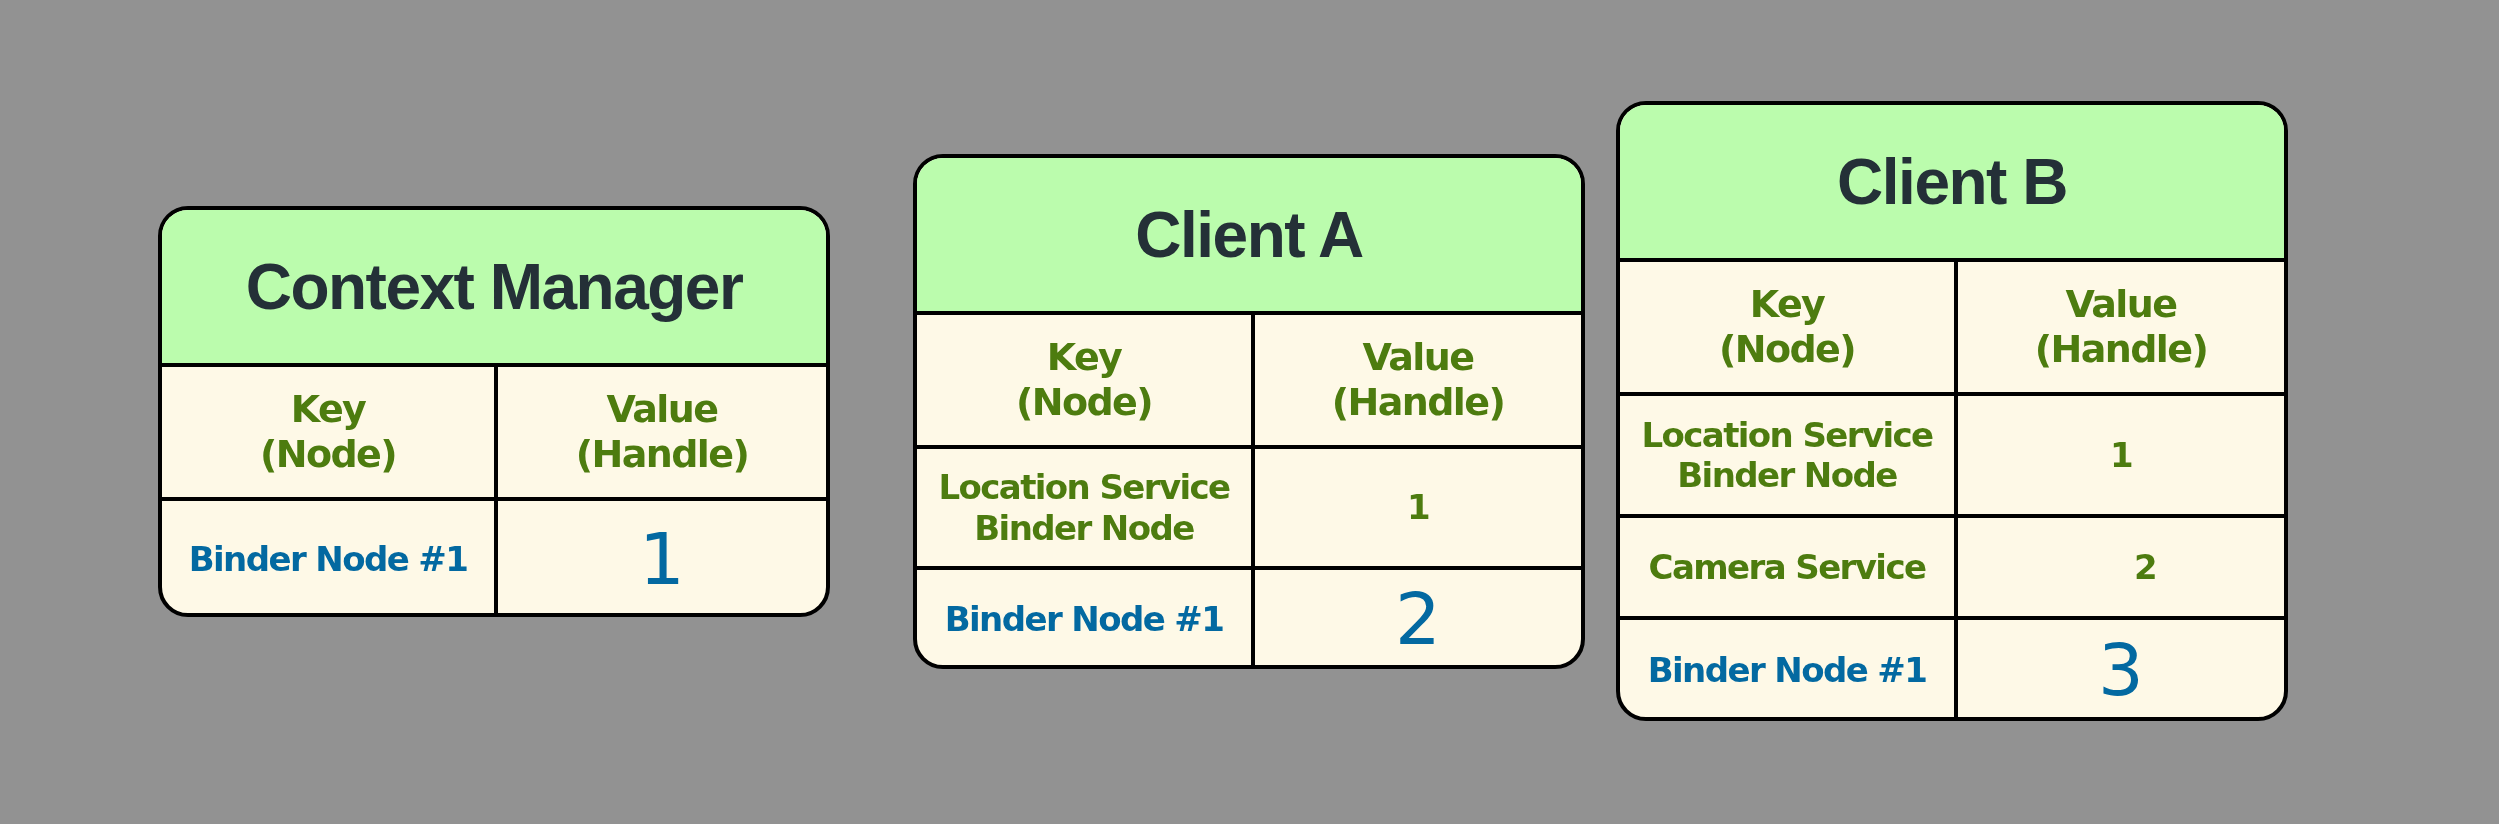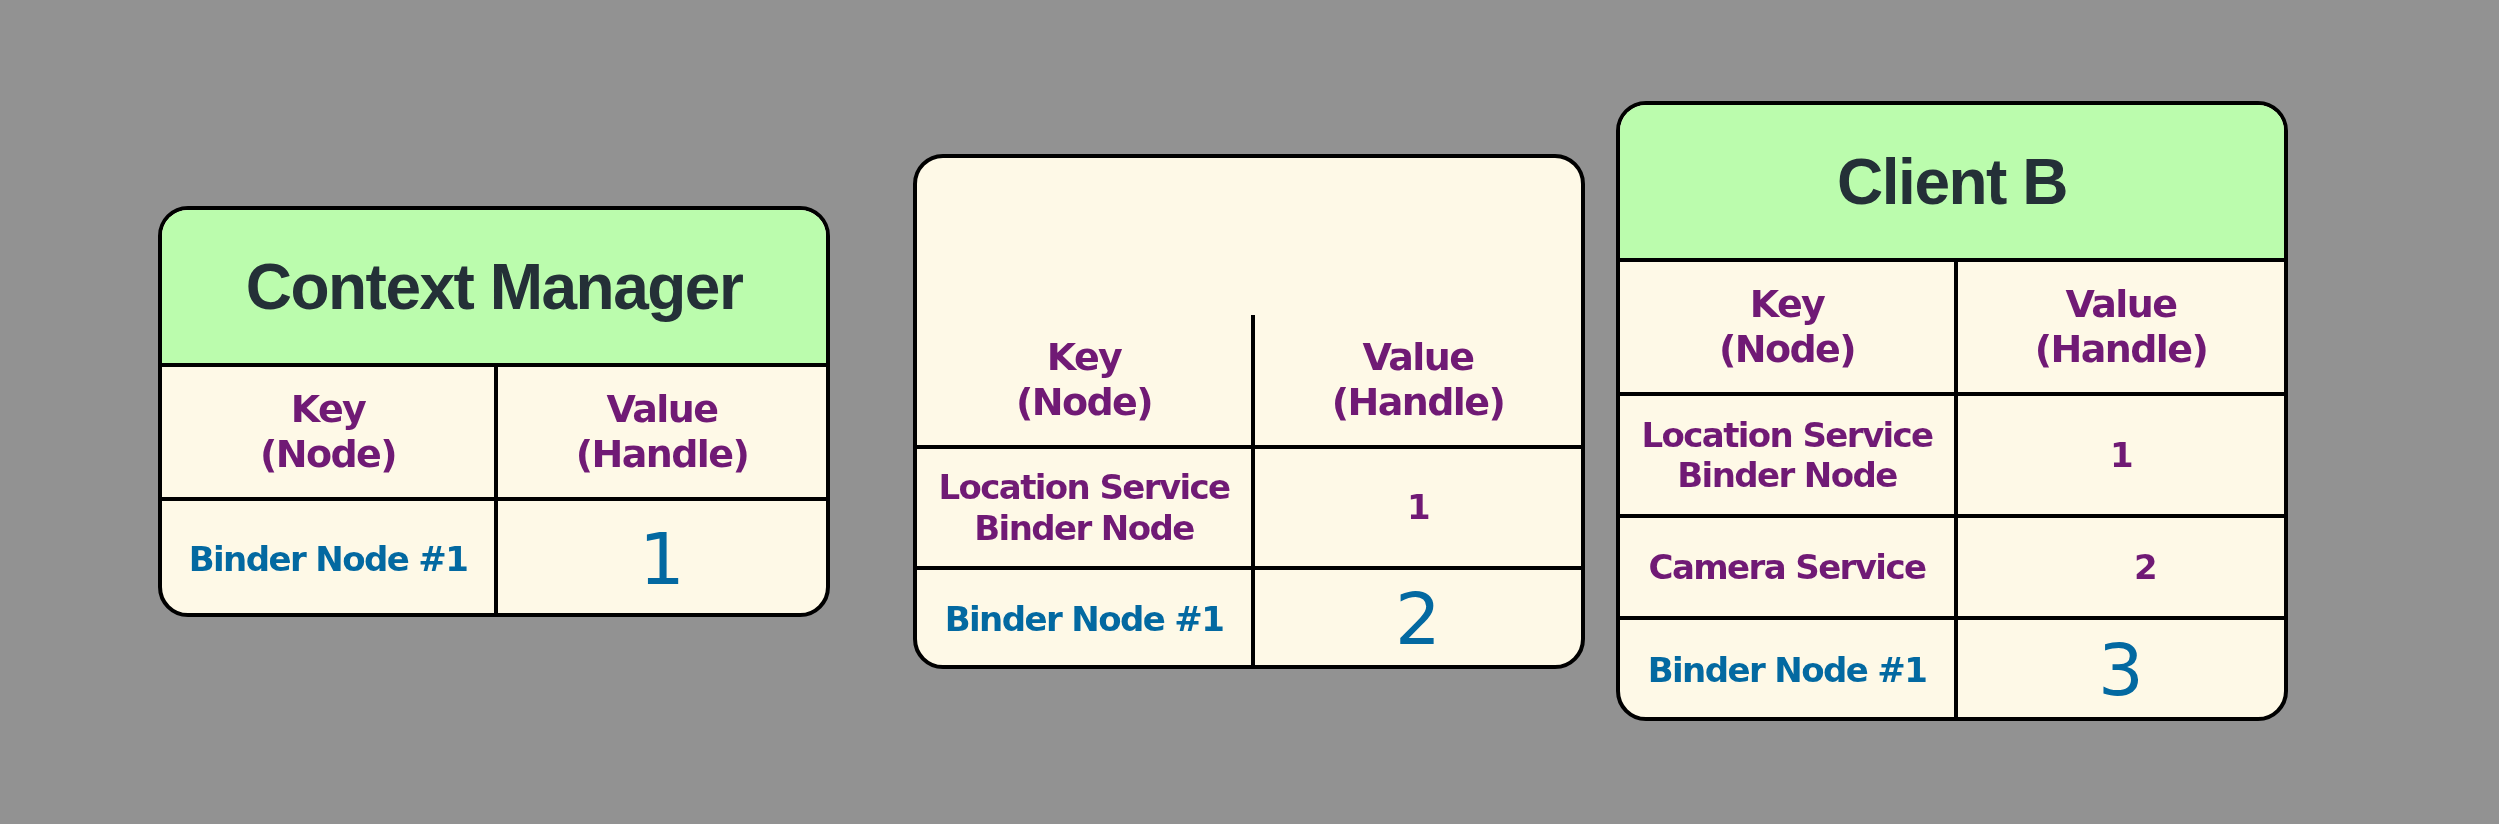--- a/index.html
+++ b/index.html
@@ -35,21 +35,21 @@
   .row {
     position: absolute; left: 0; right: 0;
     box-sizing: border-box;
     display: flex;
   }
   .row.divider { border-bottom: 4px solid #000; }
   .cell {
     box-sizing: border-box;
     display: flex; align-items: center; justify-content: center;
     text-align: center;
-    color: #701a75;
+    color: #4d7c0f;
     font-family: "DejaVu Sans", sans-serif;
     font-weight: 700;
     font-size: 34px;
     line-height: 1.18;
     letter-spacing: -1.6px;
     white-space: pre-line;
   }
   .cell.key { border-right: 4px solid #000; }
   .cell.red { color: #0369a1; }
   .cell.big { font-size: 72px; font-weight: 400; letter-spacing: 0; font-family: "DejaVu Sans", sans-serif; }
@@ -68,20 +68,23 @@
     <div class="cell hdr" style="flex:1;">Value
 (Handle)</div>
   </div>
   <div class="row" style="top:291px; height:116px;">
     <div class="cell key red" style="width:336px;">Binder Node #1</div>
     <div class="cell red big" style="flex:1;">1</div>
   </div>
 </div>
 
 <div class="card" style="left:913px; top:154px; width:672px; height:515px;">
+  <div class="card-header" style="height:157px;">
+    <span class="card-title">Client A</span>
+  </div>
   <div class="row divider" style="top:157px; height:134px;">
     <div class="cell key hdr" style="width:338px;">Key
 (Node)</div>
     <div class="cell hdr" style="flex:1;">Value
 (Handle)</div>
   </div>
   <div class="row divider" style="top:291px; height:121px;">
     <div class="cell key" style="width:338px;">Location Service
 Binder Node</div>
     <div class="cell" style="flex:1;">1</div>

